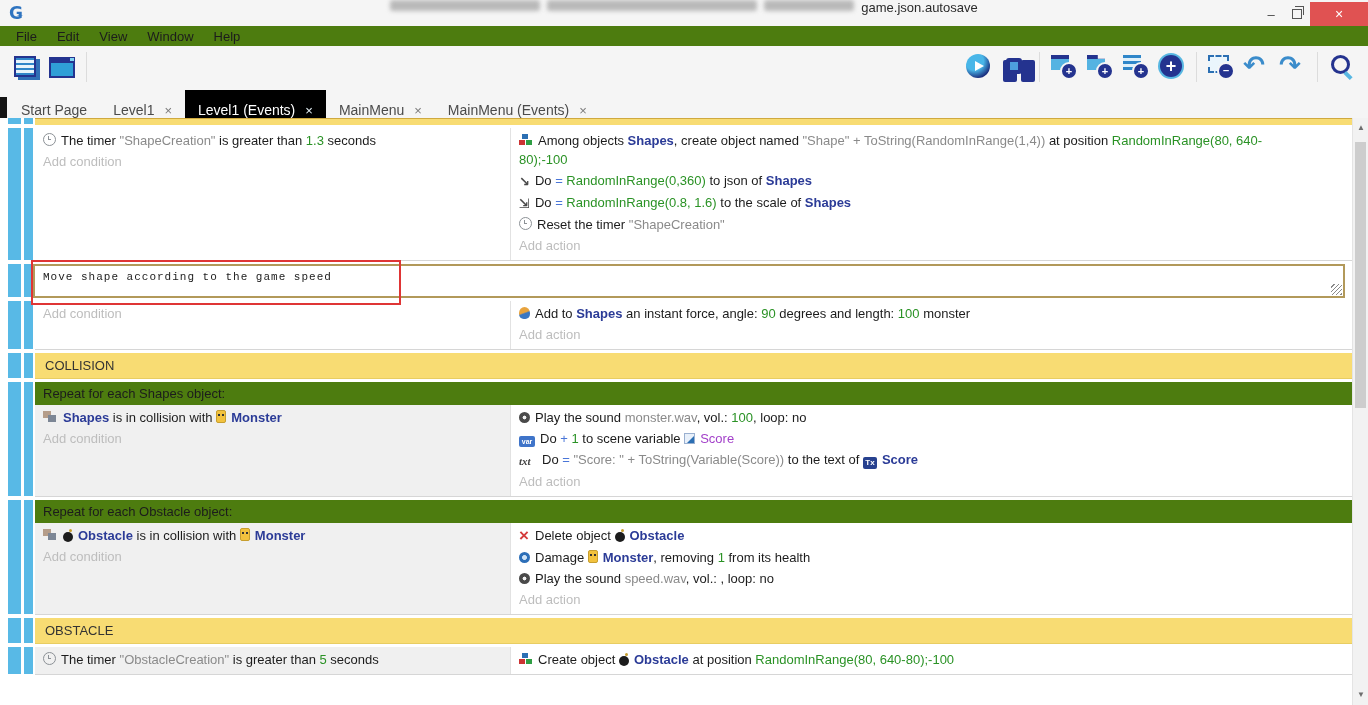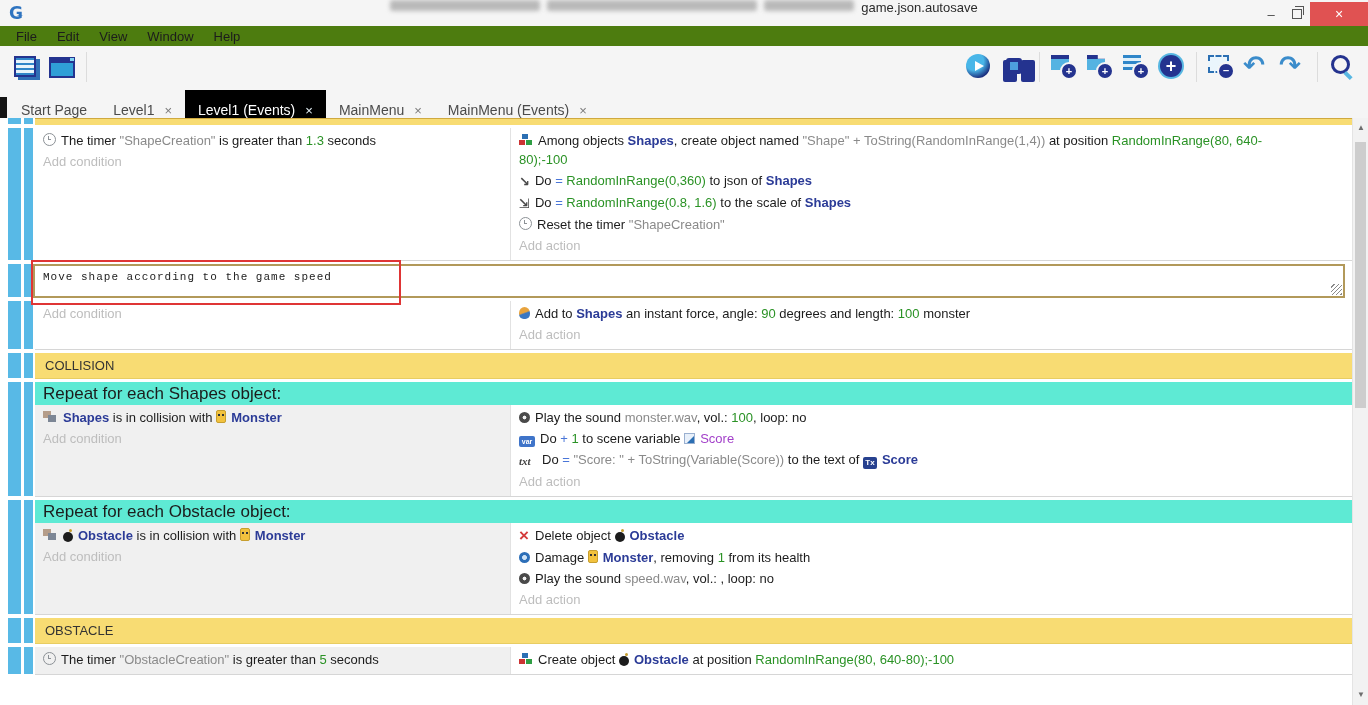--- a/index.html
+++ b/index.html
@@ -60,21 +60,21 @@
   .tab.active .tclose{color:#eaf6fc}
   .dock-edge{position:absolute;left:0;top:97px;width:7px;height:21px;background:#141414}
   
   .sheet{position:absolute;left:0;top:118px;right:16px;bottom:0;background:#fff;overflow:hidden}
   .block{position:relative;margin-bottom:3px}
   .gbar{position:absolute;top:0;bottom:1px;background:#58b9e6}
   .gb1{left:8px;width:13px}.gb2{left:24px;width:9px}
   .ystrip{margin-left:35px;height:6px;background:#f8dc73;border-top:1px solid #cfa93f}
   .section-label{margin-left:35px;background:#f8dc73;line-height:25px;padding:0 10px;font-size:13px;color:#333;border-bottom:1px solid #e8cd62}
   .evbody{margin-left:35px;background:#fff;border-bottom:1px solid #d6d6d6}
-  .evheader{font-size:17px;line-height:21px;padding:1px 8px;background:#5eead4;color:#1c1c1c}
+  .evheader{font-size:13px;line-height:21px;padding:1px 8px;background:#4d7c0f;color:#1c1c1c}
   .evrow{display:flex;align-items:stretch}
   .evleft{width:475px;flex:none;padding:2px 0 4px;box-sizing:border-box}
   .evleft.gray{background:#f0f0f0}
   .evright{flex:1;border-left:1px solid #e2e2e2;background:#fff;padding:2px 0 4px}
   .evline{padding:1px 8px 1px 8px;line-height:19px;font-size:13px;color:#1c1c1c}
   .evright .evline,.evright .addlink{padding-right:60px}
   .addlink{padding:1px 8px;line-height:19px;font-size:13px;color:#bdbdbd}
   .seg-text{color:#1c1c1c}.seg-val{color:#2a9225}.seg-op{color:#4a76d8}
   .seg-obj{color:#2b3b97;font-weight:bold}.seg-str{color:#8a8a8a}.seg-var{color:#a23fc9}
   

